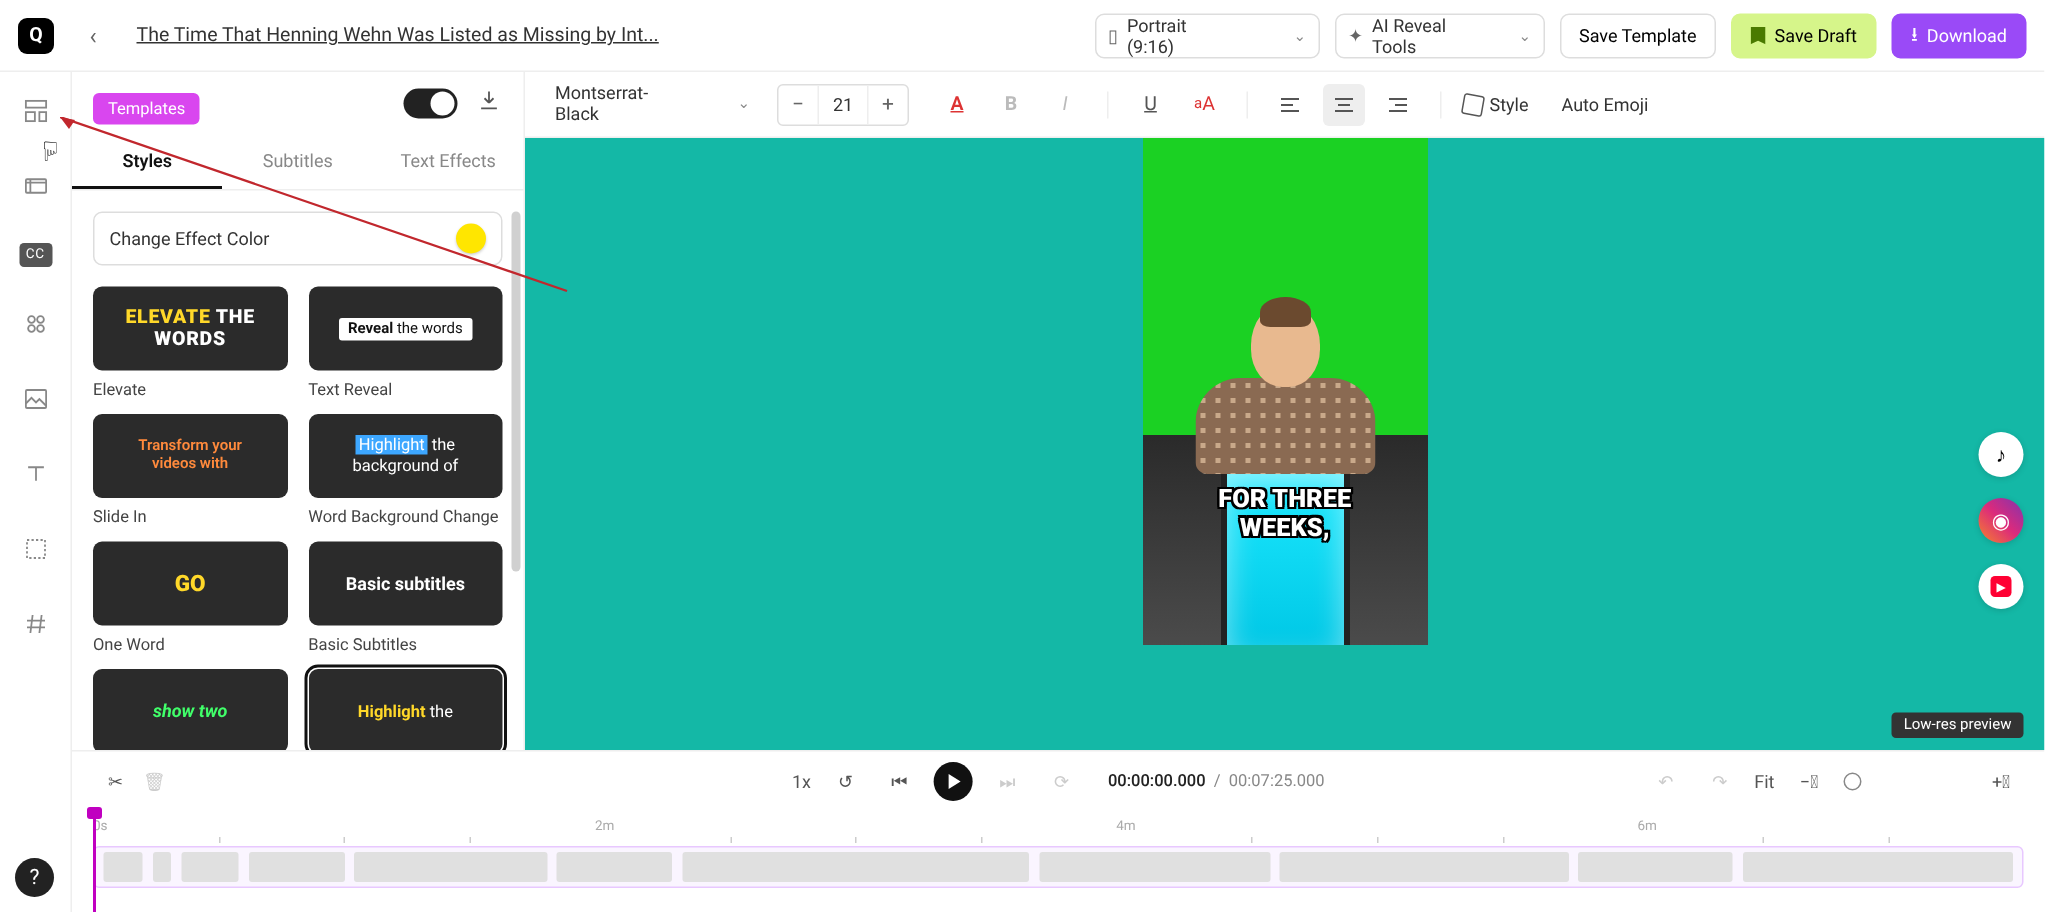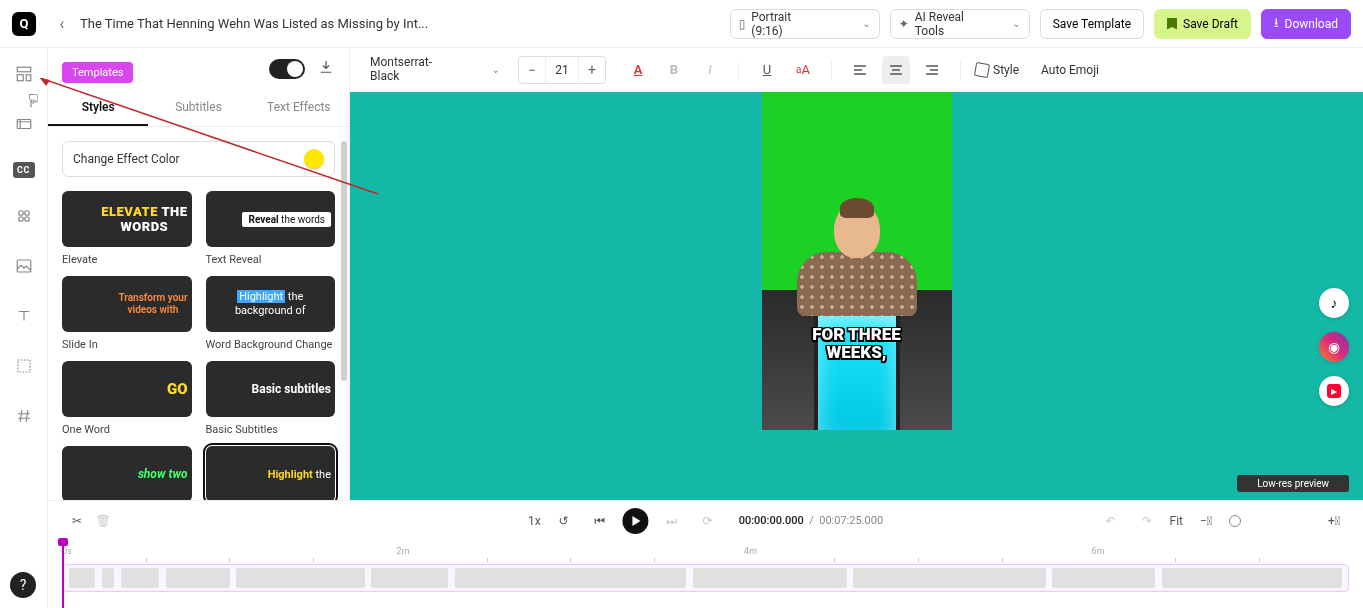--- a/index.html
+++ b/index.html
@@ -3,38 +3,38 @@
 <meta charset="utf-8">
 <style>
   * { box-sizing: border-box; margin: 0; padding: 0; font-family: -apple-system, BlinkMacSystemFont, "Segoe UI", Roboto, sans-serif; }
   body { width: 1363px; height: 608px; background: #fff; overflow: hidden; position: relative; }
 
   
   .topbar { position: absolute; left: 0; top: 0; right: 0; height: 48px; display: flex; align-items: center; padding: 0 12px 0 0; border-bottom: 1px solid #eee; }
   .logo-box { width: 48px; height: 48px; display:flex; align-items:center; justify-content:center;}
   .logo { width: 24px; height: 24px; background:#000; border-radius:6px; display:flex; align-items:center; justify-content:center; color:#fff; font-weight:700; font-size:13px;}
   .back { width: 28px; text-align:center; color:#666; cursor:pointer; font-size:16px;}
-  .title { font-size:13px; color:#333; margin-left:4px; flex:0 0 auto; }
+  .title { font-size:13px; color:#333; margin-left:15px; flex:0 0 auto;text-decoration:underline; }
   .topbar-spacer { flex:1; }
   .drop { height:30px; border:1px solid #ddd; border-radius:6px; display:flex; align-items:center; padding:0 8px; font-size:12px; color:#333; margin-right:10px; cursor:pointer; }
   .drop .chev { margin-left:auto; color:#888; font-size:10px; padding-left:40px;}
   .drop .ic { margin-right:6px; font-size:12px; color:#666;}
   .btn { height:30px; border:1px solid #ddd; border-radius:6px; padding:0 12px; font-size:12px; display:flex; align-items:center; cursor:pointer; background:#fff; margin-right:10px;}
   .btn.savedraft { background:#d6f58a; border-color:#d6f58a; }
   .btn.savedraft::before { content:""; display:inline-block; width:10px; height:12px; background:#4a7a00; margin-right:6px; clip-path: polygon(0 0,100% 0,100% 100%,50% 80%,0 100%);}
   .btn.download { background:#9a4af7; border-color:#9a4af7; color:#fff; margin-right:0;}
   .btn.download::before { content:"⭳"; margin-right:6px; font-size:13px;}
   .aitools { width:140px; }
   .portrait { width:150px; }
 
   
   .rail { position:absolute; left:0; top:48px; bottom:0; width:48px; background:#fff; border-right:1px solid #eee; display:flex; flex-direction:column; align-items:center; padding-top:14px; gap:26px;}
   .rail-item { width:24px; height:24px; display:flex; align-items:center; justify-content:center; color:#777; cursor:pointer; border-radius:4px;}
   .rail-item.active { color:#222; }
-  .rail-item.cc { background:#555; color:#fff; font-size:9px; font-weight:700; border-radius:3px; width:22px; height:16px; letter-spacing:0.5px;}
+  .rail-item.cc { background:#555; color:#fff; font-size:9px; font-weight:400; border-radius:3px; width:22px; height:16px; letter-spacing:0.5px;}
   .rail svg { width:18px; height:18px; stroke:#888; fill:none; stroke-width:1.6;}
 
   
   .tooltip { position:absolute; left:62px; top:62px; background:#d946ef; color:#fff; font-size:11px; padding:4px 10px; border-radius:4px; z-index:20;}
   .cursor-hand { position:absolute; left:28px; top:90px; font-size:18px; z-index:21; color:#000; transform: scaleX(-1);}
   .anno-line { position:absolute; left:40px; top:78px; width:340px; height:120px; z-index:19; pointer-events:none;}
 
   
   .panel { position:absolute; left:48px; top:48px; bottom:108px; width:302px; background:#fff; border-right:1px solid #eee; display:flex; flex-direction:column;}
   .panel-head { height:42px; display:flex; align-items:center; justify-content:flex-end; padding:0 14px; gap:12px;}
@@ -45,21 +45,21 @@
 
   .tabs { display:flex; border-bottom:1px solid #eee; }
   .tab { flex:1; text-align:center; font-size:12px; padding:10px 0; color:#888; cursor:pointer;}
   .tab.active { color:#111; font-weight:600; border-bottom:2px solid #111;}
 
   .panel-body { flex:1; overflow:hidden; position:relative; padding:14px 14px 0 14px;}
   .panel-scroll { position:absolute; right:2px; top:14px; width:6px; height:240px; background:#d0d0d0; border-radius:3px;}
   .color-row { border:1px solid #ddd; border-radius:6px; height:36px; display:flex; align-items:center; padding:0 10px; font-size:12px; color:#333; cursor:pointer;}
   .color-swatch { width:20px; height:20px; background:#ffe600; border-radius:50%; margin-left:auto; box-shadow: 0 1px 2px rgba(0,0,0,.2);}
   .grid { display:grid; grid-template-columns: 1fr 1fr; gap:10px 14px; margin-top:14px;}
-  .thumb { background:#2b2b2b; border-radius:6px; height:56px; display:flex; align-items:center; justify-content:flex-end; color:#fff; font-size:10px; text-align:center; padding:4px; cursor:pointer; position:relative;}
+  .thumb { background:#2b2b2b; border-radius:6px; height:56px; display:flex; align-items:center; justify-content:center; color:#fff; font-size:10px; text-align:center; padding:4px; cursor:pointer; position:relative;}
   .thumb.sel { outline:2px solid #111; outline-offset:1px;}
   .tlabel { font-size:11px; color:#444; margin-top:2px;}
   .cell { display:flex; flex-direction:column; gap:4px;}
   .thumb .elev { font-weight:900; font-size:13px; letter-spacing:.5px;}
   .thumb .elev b { color:#ffd829;}
   .thumb .reveal { background:#fff; color:#111; font-size:10px; padding:2px 6px; border-radius:2px;}
   .thumb .slide { color:#ff8a3c; font-weight:600; font-size:10px; line-height:1.2;}
   .thumb .hlbg { font-size:11px; line-height:1.3;}
   .thumb .hlbg .hl { background:#3da7ff; padding:0 2px;}
   .thumb .go { color:#ffd829; font-weight:900; font-size:15px;}
@@ -96,21 +96,21 @@
   .torso { width:120px; height:64px; background:#8a6a52; background-image: radial-gradient(#c9a98a 2px, transparent 2px); background-size:10px 10px; border-radius:30px 30px 8px 8px; margin:-6px auto 0;}
   .caption { position:absolute; bottom:68px; left:0; right:0; text-align:center; color:#fff; font-weight:900; font-size:17px; line-height:1.05; text-shadow: -1.5px 0 #000, 1.5px 0 #000, 0 -1.5px #000, 0 1.5px #000, -1.5px -1.5px #000, 1.5px 1.5px #000, -1.5px 1.5px #000, 1.5px -1.5px #000; font-family: Arial Black, sans-serif;}
 
   
   .social { position:absolute; right:14px; top:288px; display:flex; flex-direction:column; gap:14px;}
   .soc { width:30px; height:30px; border-radius:50%; background:#fff; box-shadow:0 1px 4px rgba(0,0,0,.15); display:flex; align-items:center; justify-content:center; font-size:14px; cursor:pointer;}
   .soc.ig { background:linear-gradient(45deg,#f58529,#dd2a7b,#8134af); color:#fff;}
   .soc.yt { background:#fff;}
   .soc.yt span{ width:14px;height:14px;background:#ff0033;border-radius:3px;display:flex;align-items:center;justify-content:center;color:#fff;font-size:8px;}
 
-  .lowres { position:absolute; right:14px; bottom:116px; background:#333; color:#fff; font-size:10px; padding:3px 20px; border-radius:3px;}
+  .lowres { position:absolute; right:14px; bottom:116px; background:#333; color:#fff; font-size:10px; padding:3px 8px; border-radius:3px;}
 
   
   .controls { position:absolute; left:48px; right:0; bottom:68px; height:40px; border-top:1px solid #eee; display:flex; align-items:center; padding:0 16px; font-size:12px; color:#555;}
   .ctrl-ic { width:26px; text-align:center; cursor:pointer; color:#555;}
   .ctrl-ic.dim{color:#ccc;}
   .controls .center { position:absolute; left:50%; transform:translateX(-50%); display:flex; align-items:center; gap:10px;}
   .play { width:26px; height:26px; background:#111; border-radius:50%; display:flex; align-items:center; justify-content:center; color:#fff; cursor:pointer;}
   .play::before{content:""; border-left:8px solid #fff; border-top:5px solid transparent; border-bottom:5px solid transparent; margin-left:2px;}
   .timecode { font-size:11px; color:#888; margin-left:8px;}
   .timecode b{color:#222; font-weight:500;}

